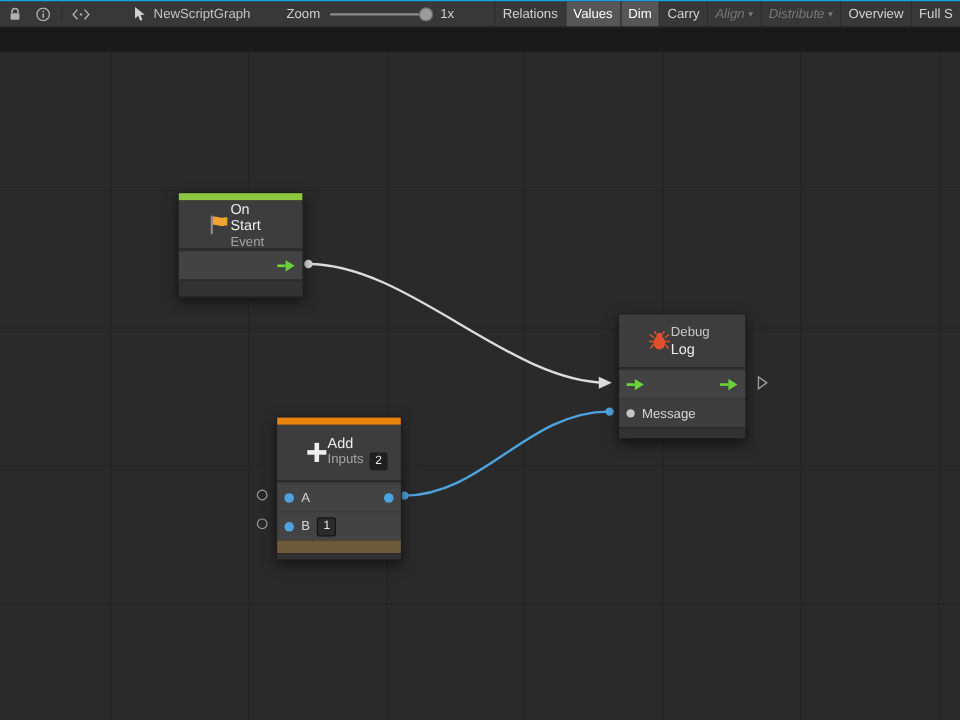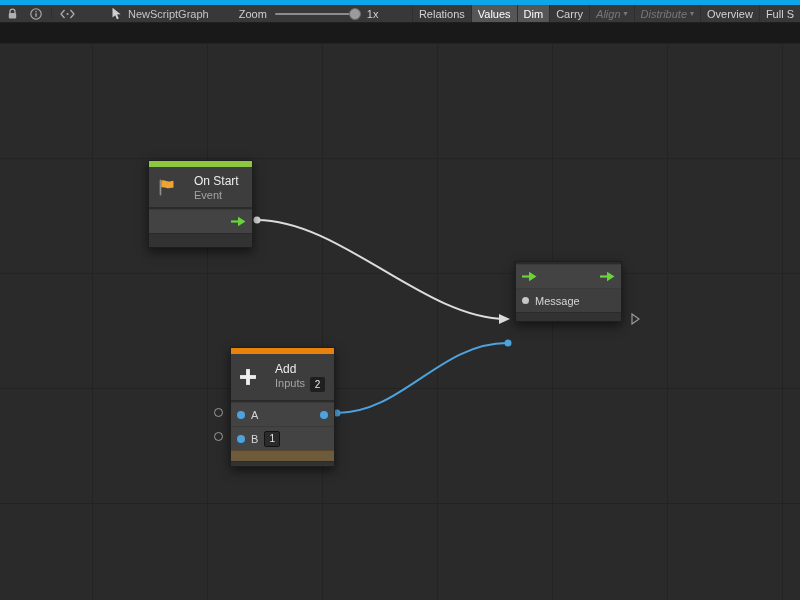--- a/index.html
+++ b/index.html
@@ -10,21 +10,21 @@
   
   .titlebar { height: 20px; background: #191919; display: flex; align-items: stretch; position: relative; }
   .tab { display: flex; align-items: center; gap: 5px; padding: 0 10px; background: #383838;
          color: #d8d8d8; font-size: 11px; cursor: default; }
   .win-controls { position: absolute; right: 6px; top: 0; height: 20px; display: flex;
                   align-items: center; gap: 10px; color: #c2c2c2; font-size: 12px; }
   .wbtn { cursor: default; line-height: 1; }
   .max-box { width: 9px; height: 8px; border: 1px solid #c2c2c2; display: inline-block; }
 
   
-  .toolbar { height: 23px; background: #383838; border-top: 5px solid #0ea5e9;
+  .toolbar { height: 23px; background: #383838; border-top: 1px solid #0ea5e9;
              border-bottom: 1px solid #202020; display: flex; align-items: center;
              color: #cfcfcf; font-size: 11px; overflow: hidden; }
   .tb-icon { display: flex; align-items: center; justify-content: center; width: 24px; height: 100%;
              background: transparent; border: none; cursor: default; }
   .tb-sep { width: 1px; height: 70%; background: #2e2e2e; margin: 0 3px; }
   .graph-ref { display: flex; align-items: center; gap: 6px; margin-left: 32px; color: #c4c4c4; }
   .zoom { display: flex; align-items: center; gap: 8px; margin-left: 30px; }
   .slider { position: relative; width: 84px; height: 2px; background: #8b8b8b; border-radius: 1px; }
   .slider-handle { position: absolute; right: -2px; top: -5px; width: 12px; height: 12px;
                    border-radius: 50%; background: #9b9b9b; border: 1px solid #696969; }
@@ -44,21 +44,21 @@
             background-size: 115px 115px, 115px 115px;
             background-position: 92px 0, 0 115px; }
   .wires { position: absolute; left: 0; top: 0; pointer-events: none; }
 
   
   .node { position: absolute; border: 1px solid #1e1e1e; box-shadow: 0 4px 10px rgba(0,0,0,.55);
           font-size: 11px; color: #dddddd; }
   .accent { height: 6px; }
   .accent.green  { background: #8dc63f; }
   .accent.orange { background: #e8820c; }
-  .nhead { background: #3d3d3d; display: flex; align-items: center; gap: 18px; padding: 0 8px; }
+  .nhead { background: #3d3d3d; display: flex; align-items: center; gap: 0; padding: 0 24px; }
   .ncol  { display: flex; flex-direction: column; gap: 1px; }
   .ntitle { color: #ececec; font-size: 12px; line-height: 14px; }
   .nsub   { color: #a4a4a4; font-size: 11px; line-height: 12px; }
   .ndivider { height: 2px; background: #2b2b2b; }
   .nrow { height: 24px; background: #434343; display: flex; align-items: center; gap: 6px;
           padding: 0 6px; border-top: 1px solid #3a3a3a; }
   .nfoot { height: 14px; background: #323232; border-top: 1px solid #2a2a2a; }
   .nfoot.short { height: 9px; }
   .nfoot.brown { height: 11px; background: #6d5b3b; border-top: 1px solid #55462c; }
   .nfoot.base  { height: 5px; background: #323232; }
@@ -182,20 +182,36 @@
           <svg width="15" height="11" viewBox="0 0 15 11">
             <rect x="0" y="4.4" width="7" height="2.2" fill="#68d439"></rect>
             <polygon points="7,0.8 14.5,5.5 7,10.2" fill="#68d439"></polygon>
           </svg>
         </span>
       </div>
       <div class="nfoot"></div>
     </div>
 
     <div class="node" style="left:515px; top:218px; width:107px;">
+      <div class="nhead" style="height:44px;">
+        <span style="line-height:0">
+          <svg width="19" height="18" viewBox="0 0 18 17">
+            <g stroke="#e0502d" stroke-width="1.2" fill="none">
+              <path d="M4.5 6 L1.5 3.5 M4.5 9 H0.8 M4.5 11.5 L1.8 14.5 M13.5 6 L16.5 3.5 M13.5 9 H17.2 M13.5 11.5 L16.2 14.5"></path>
+              <path d="M6.5 3 L5 1 M11.5 3 L13 1"></path>
+            </g>
+            <circle cx="9" cy="4.5" r="2.4" fill="#e0502d"></circle>
+            <ellipse cx="9" cy="10" rx="4.6" ry="5.4" fill="#e0502d"></ellipse>
+          </svg>
+        </span>
+        <div class="ncol">
+          <div class="nsub" style="font-size:11px;color:#c9c9c9">Debug</div>
+          <div class="ntitle">Log</div>
+        </div>
+      </div>
       <div class="ndivider"></div>
       <div class="nrow">
         <span style="line-height:0">
           <svg width="15" height="11" viewBox="0 0 15 11">
             <rect x="0" y="4.4" width="7" height="2.2" fill="#68d439"></rect>
             <polygon points="7,0.8 14.5,5.5 7,10.2" fill="#68d439"></polygon>
           </svg>
         </span>
         <span class="flex1"></span>
         <span style="line-height:0">

